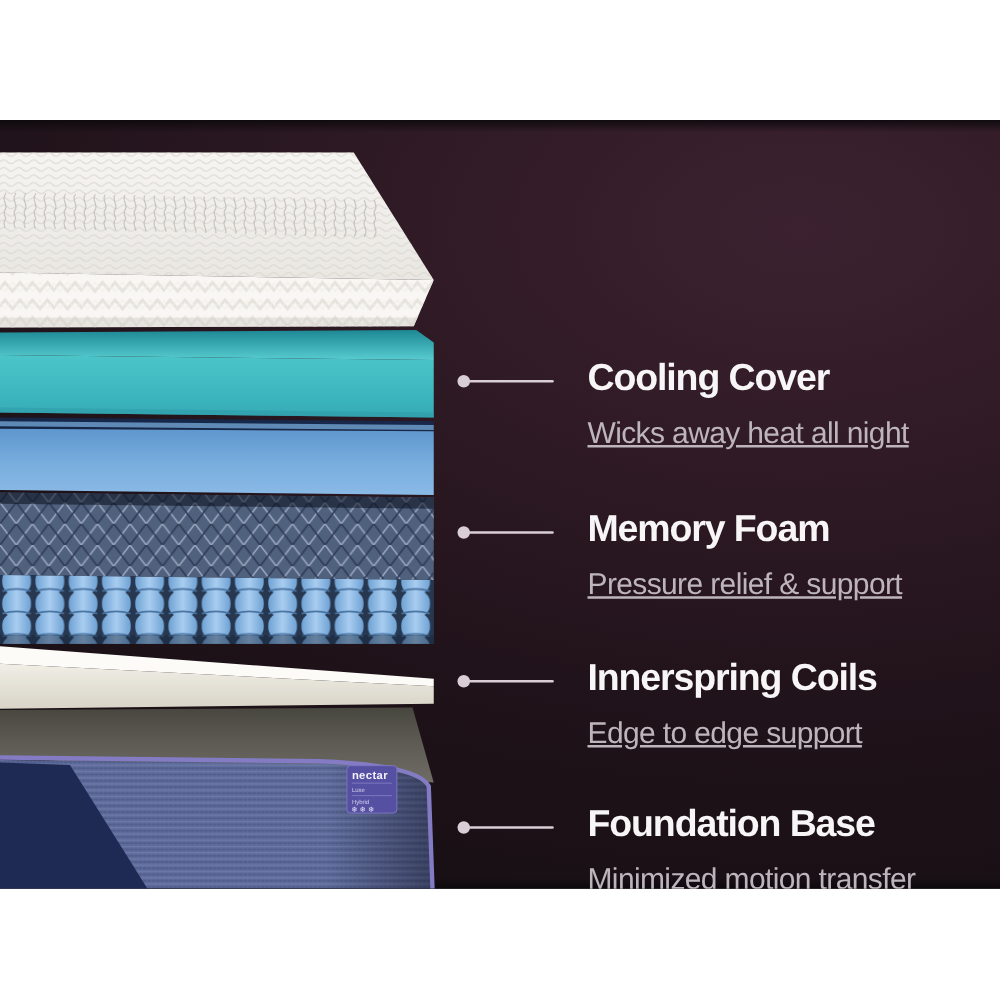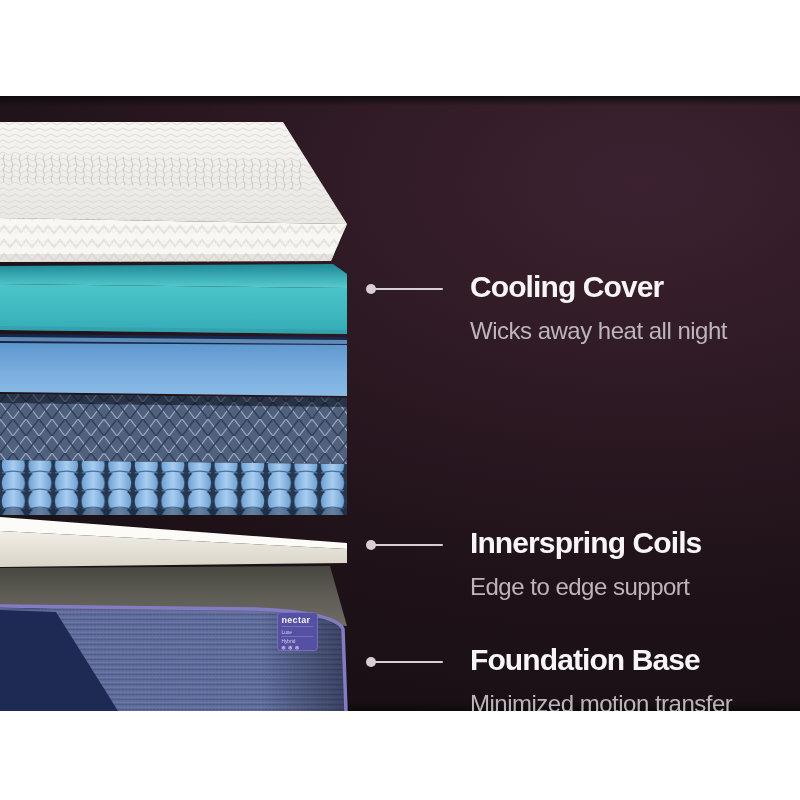--- a/index.html
+++ b/index.html
@@ -5,30 +5,30 @@
   html,body{margin:0;padding:0;background:#ffffff;}
   .page{position:relative;width:800px;height:800px;background:#ffffff;overflow:hidden;
         font-family:"Liberation Sans", sans-serif;}
   .panel{position:absolute;left:0;top:96px;width:800px;height:615px;overflow:hidden;
     background:
       linear-gradient(180deg, rgba(12,9,11,.9) 0px, rgba(12,9,11,0) 10px),
       linear-gradient(0deg, rgba(10,8,10,.85) 0px, rgba(10,8,10,0) 9px),
       radial-gradient(128% 100% at 80% 14%, #3c2230 0%, #2d1923 36%, #1f1219 66%, #150f12 100%);}
   .mattress-svg{position:absolute;left:0;top:0;}
   .label-row{position:absolute;left:0;width:800px;height:110px;}
-  .row-1{top:172px}.row-2{top:309px}.row-3{top:428px}.row-4{top:545px}
+  .row-1{top:188px}.row-2{top:309px}.row-3{top:428px}.row-4{top:545px}
   .connector-dot{position:absolute;left:366px;top:16px;width:10px;height:10px;border-radius:50%;
     background:#d9ced5;}
   .connector-line{position:absolute;left:375px;top:19.8px;width:68px;height:2.6px;background:#d9ced5;
     border-radius:2px;}
   .label-text{position:absolute;left:470px;top:0;width:320px;}
   .label-title{margin:0;font-size:30px;line-height:38px;font-weight:700;color:#f7f5f6;
     letter-spacing:-0.9px;}
   .label-sub{margin:11px 0 0;font-size:24px;line-height:28px;font-weight:400;color:#bdb5bb;
-    letter-spacing:-0.5px;}
+    letter-spacing:-0.5px;text-decoration:underline;}
   svg text{font-family:"Liberation Sans", sans-serif;}
 </style>
 </head>
 <body>
 
 <div class="page">
 
   <div class="panel">
 
     <svg class="mattress-svg" width="348" height="615" viewBox="0 0 348 615">
@@ -152,20 +152,28 @@
 
     <div class="label-row row-1">
       <span class="connector-dot"></span>
       <span class="connector-line"></span>
       <div class="label-text">
         <h3 class="label-title">Cooling Cover</h3>
         <p class="label-sub">Wicks away heat all night</p>
       </div>
     </div>
 
+    <div class="label-row row-2">
+      <span class="connector-dot"></span>
+      <span class="connector-line"></span>
+      <div class="label-text">
+        <h3 class="label-title">Memory Foam</h3>
+        <p class="label-sub">Pressure relief &amp; support</p>
+      </div>
+    </div>
 
     <div class="label-row row-4">
       <span class="connector-dot"></span>
       <span class="connector-line"></span>
       <div class="label-text">
         <h3 class="label-title">Foundation Base</h3>
         <p class="label-sub">Minimized motion transfer</p>
       </div>
     </div>
 

